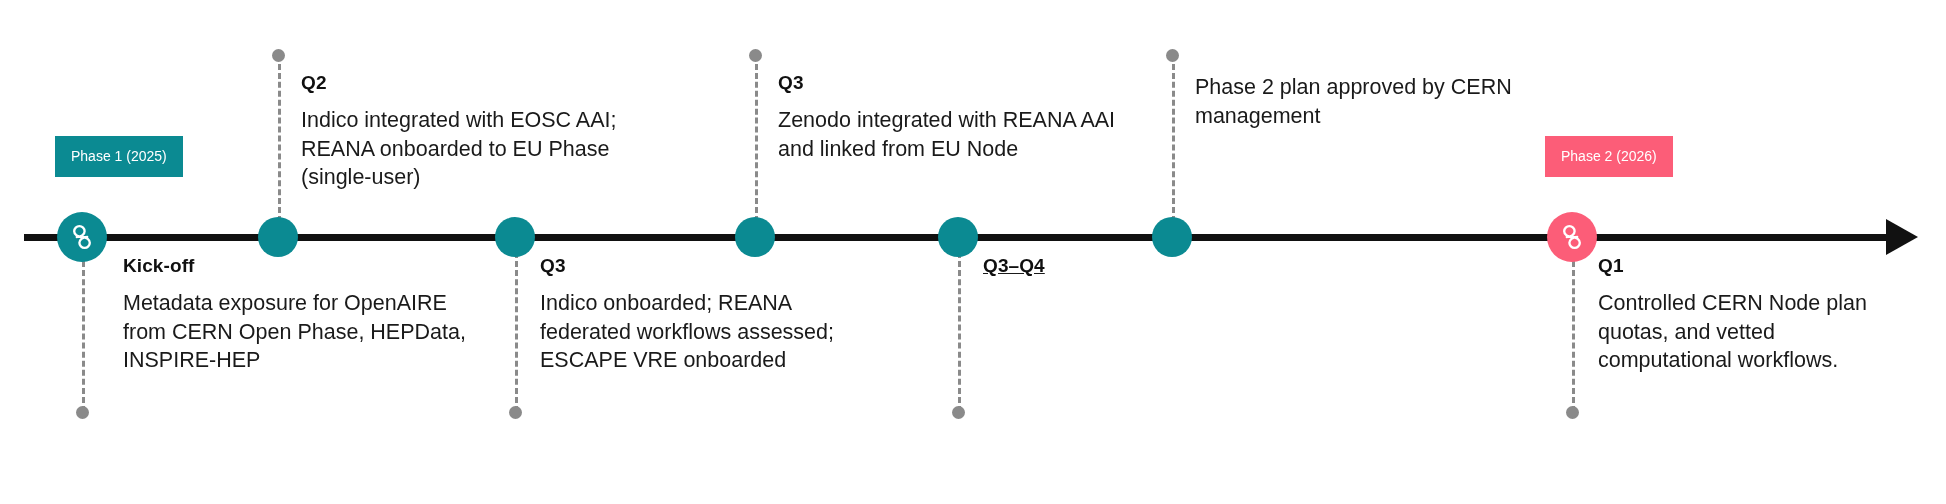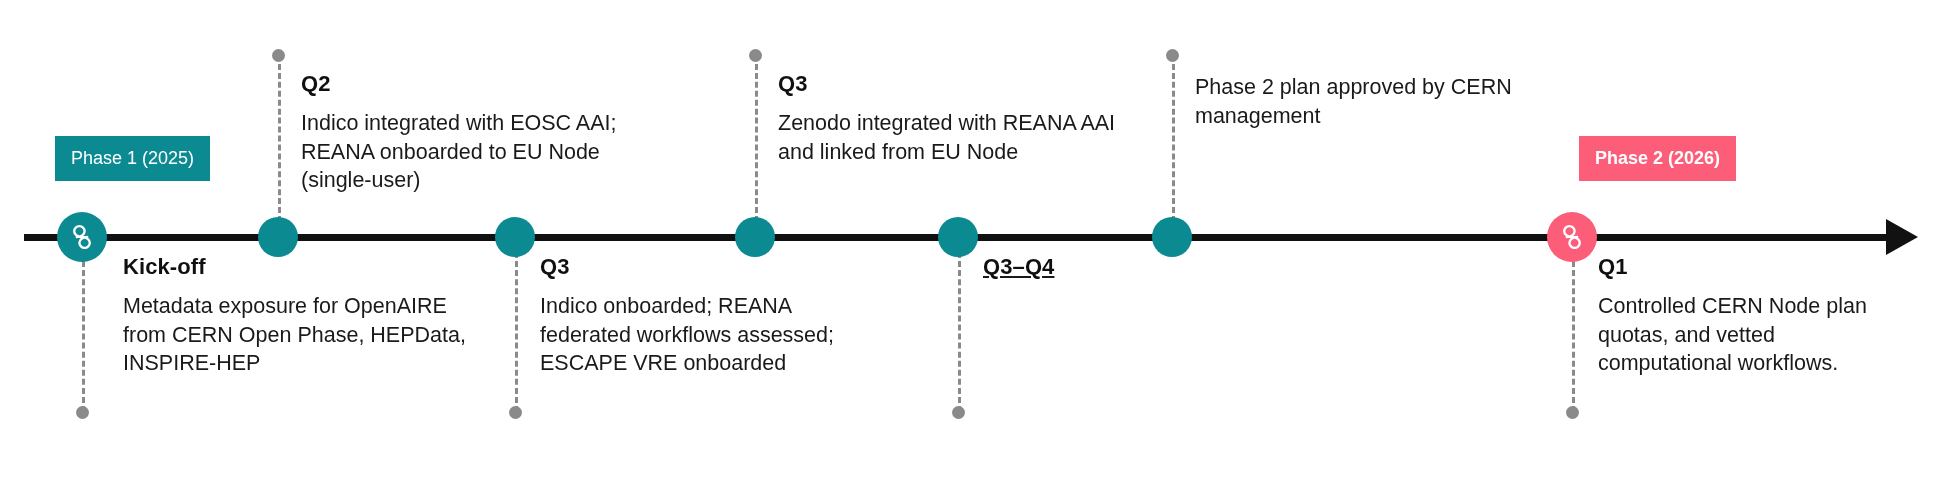--- a/index.html
+++ b/index.html
@@ -77,41 +77,41 @@
     background: #8a8a8a;
     z-index: 2;
   }
 
   
   .entry {
     position: absolute;
     z-index: 3;
   }
   .entry .period {
-    font-size: 22px;
+    font-size: 19px;
     font-weight: bold;
     color: #101010;
     line-height: 1.0;
     margin: 0 0 14px 0;
     letter-spacing: 0.1px;
   }
   .entry .desc {
     font-size: 21.5px;
     font-weight: normal;
     color: #1a1a1a;
     line-height: 1.33;
     margin: 0;
     white-space: pre-line;
   }
 
   
   .badge {
     position: absolute;
     color: #ffffff;
-    font-size: 18px;
+    font-size: 14px;
     line-height: 1;
     padding: 13px 16px 14px 16px;
     z-index: 5;
     white-space: nowrap;
   }
   .badge.teal { background: #0b8a92; }
   .badge.pink { background: #fc5d78; }
 </style>
 </head>
 <body>
@@ -134,21 +134,21 @@
       <div class="stem-dot" style="left: 515px; top: 406px;"></div>
       <div class="stem" style="left: 958px; top: 252px; height: 160px;"></div>
       <div class="stem-dot" style="left: 958px; top: 406px;"></div>
       <div class="stem" style="left: 1572px; top: 252px; height: 160px;"></div>
       <div class="stem-dot" style="left: 1572px; top: 406px;"></div>
     </div>
   <div id="layer-entries">
       <div class="entry" style="left: 301px; top: 73px;">
         <div class="period">Q2</div>
         <div class="desc">Indico integrated with EOSC AAI;
-REANA onboarded to EU Node
+REANA onboarded to EU Phase
 (single-user)</div>
       </div>
       <div class="entry" style="left: 778px; top: 73px;">
         <div class="period">Q3</div>
         <div class="desc">Zenodo integrated with REANA AAI
 and linked from EU Node</div>
       </div>
       <div class="entry" style="left: 1195px; top: 73px;">
         <div class="desc">Phase 2 plan approved by CERN
 management</div>
@@ -187,16 +187,16 @@
       <div class="marker plain" style="left: 958px;"></div>
       <div class="marker plain" style="left: 1172px;"></div>
       <div class="marker pink" style="left: 1572px;">
         <svg class="inf" viewBox="0 0 100 100">
           <path d="M50 50 C50 31 61 20 72 20 C83 20 92 29 92 40 C92 51 83 60 72 60 C61 60 50 49 50 30 M50 50 C50 69 39 80 28 80 C17 80 8 71 8 60 C8 49 17 40 28 40 C39 40 50 51 50 70" fill="none" stroke="#ffffff" stroke-width="9" stroke-linecap="round" transform="rotate(90 50 50)"></path>
         </svg>
       </div>
     </div>
   <div id="layer-badges">
       <div class="badge teal" style="left: 55px; top: 136px;">Phase 1 (2025)</div>
-      <div class="badge pink" style="left: 1579px; top: 136px; font-weight: bold;">Phase 2 (2026)</div>
+      <div class="badge pink" style="left: 1545px; top: 136px;">Phase 2 (2026)</div>
     </div>
 
 </div>
 
 </body></html>

